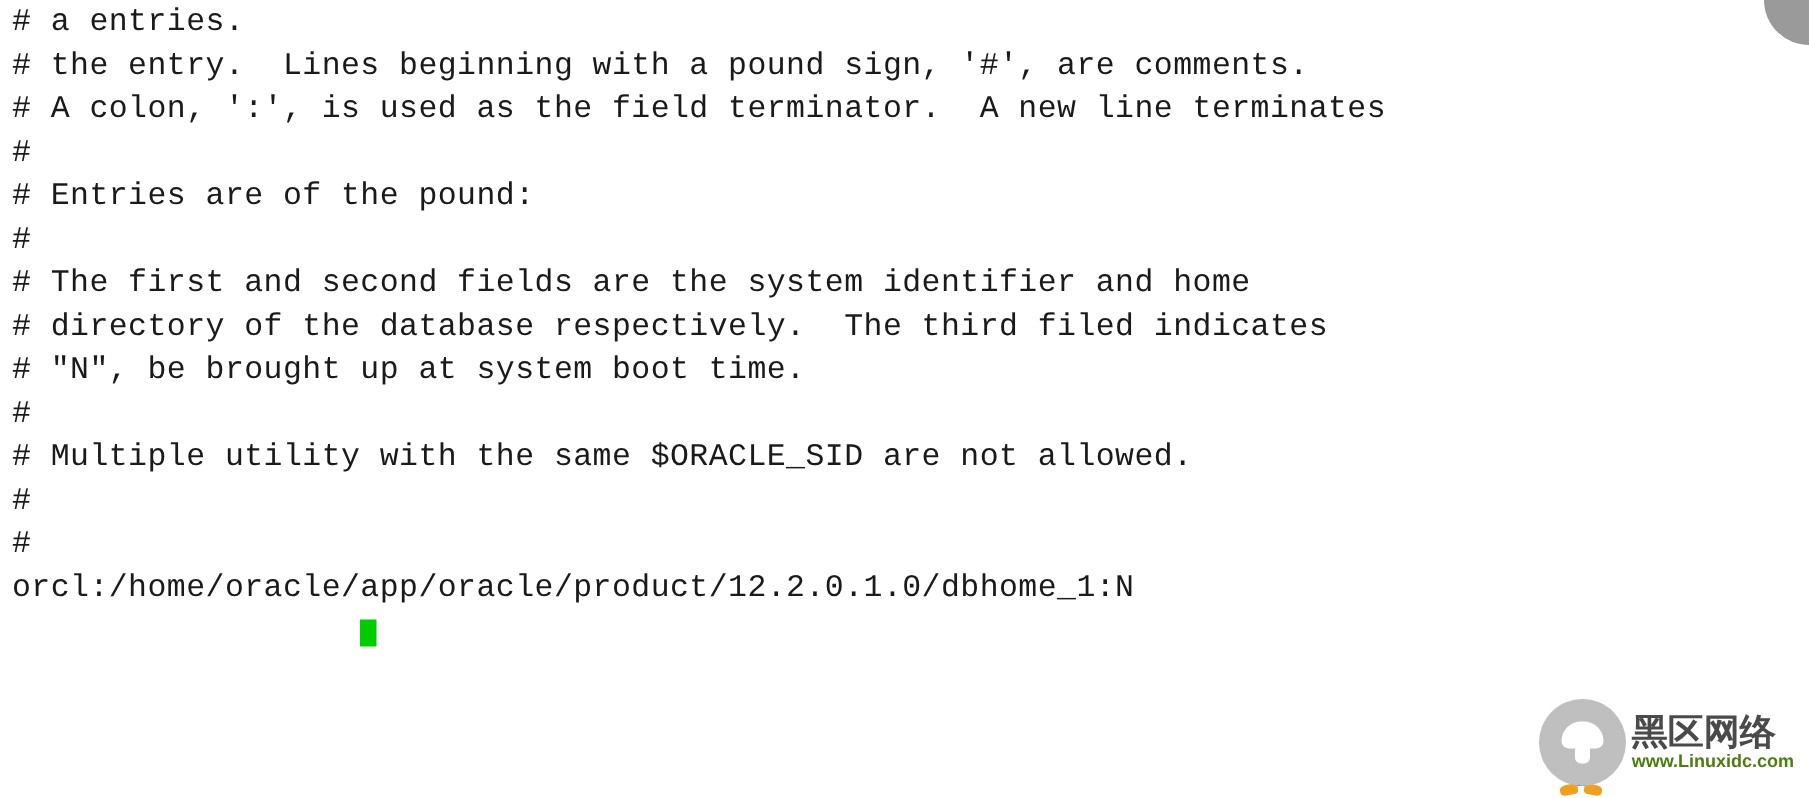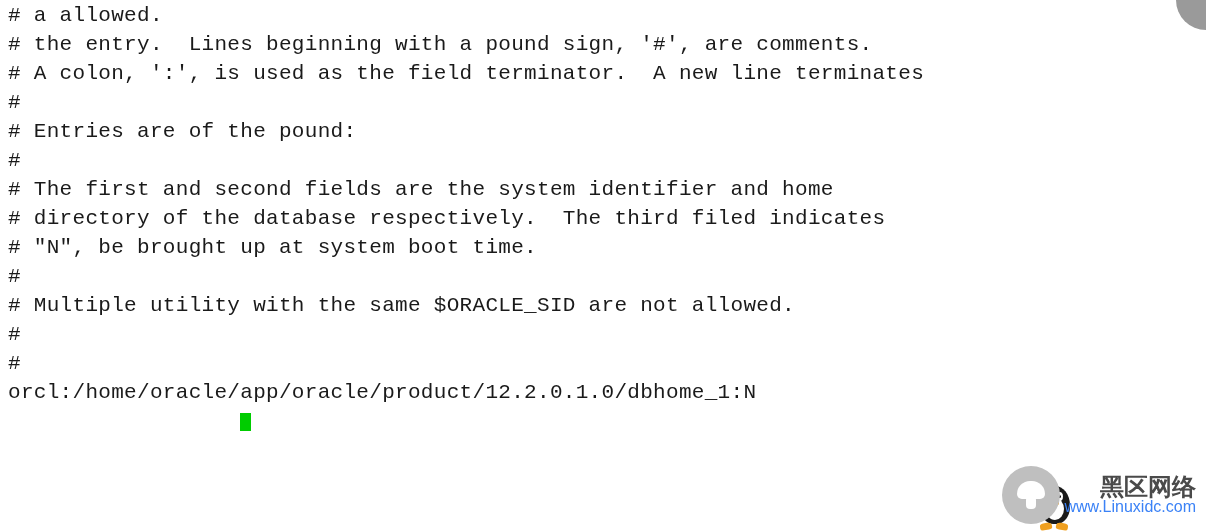--- a/index.html
+++ b/index.html
@@ -71,34 +71,33 @@
       left: 11px;
       width: 10px;
       height: 12px;
       background: #ffffff;
       border-radius: 3px 3px 4px 4px;
     }
     .wm-text {
       display: flex;
       flex-direction: column;
       line-height: 1;
-      align-items: flex-end;
     }
     .wm-cn {
       font-family: "SimHei", "Microsoft YaHei", sans-serif;
       font-size: 24px;
       font-weight: bold;
       color: #4a4a4a;
       letter-spacing: 0px;
     }
     .wm-url {
       font-family: Arial, sans-serif;
-      font-size: 16px;
-      color: #3b82f6;
-      font-weight: normal;
+      font-size: 12px;
+      color: #4d7c0f;
+      font-weight: bold;
     }
     .penguin {
       position: absolute;
       right: 130px;
       bottom: 2px;
       width: 42px;
       height: 48px;
     }
     .penguin-body {
       position: absolute;
@@ -164,21 +163,21 @@
       width: 60px;
       height: 60px;
       border-radius: 50%;
       background: #9a9a9a;
     }
   </style>
 </head>
 <body>
 
 <div>
-  <div class="line"># a allowed.</div>
+  <div class="line"># a entries.</div>
   <div class="line"></div>
   <div class="line"># the entry.  Lines beginning with a pound sign, '#', are comments.</div>
   <div class="line"># A colon, ':', is used as the field terminator.  A new line terminates</div>
   <div class="line">#</div>
   <div class="line"># Entries are of the pound:</div>
   <div class="line">#</div>
   <div class="line"># The first and second fields are the system identifier and home</div>
   <div class="line"># directory of the database respectively.  The third filed indicates</div>
   <div class="line"># "N", be brought up at system boot time.</div>
   <div class="line">#</div>

